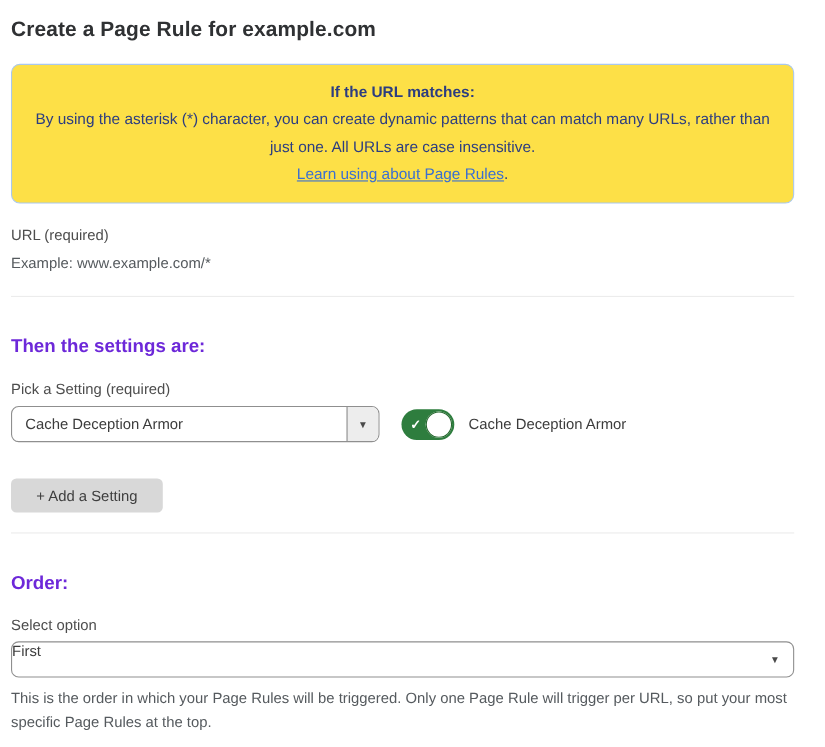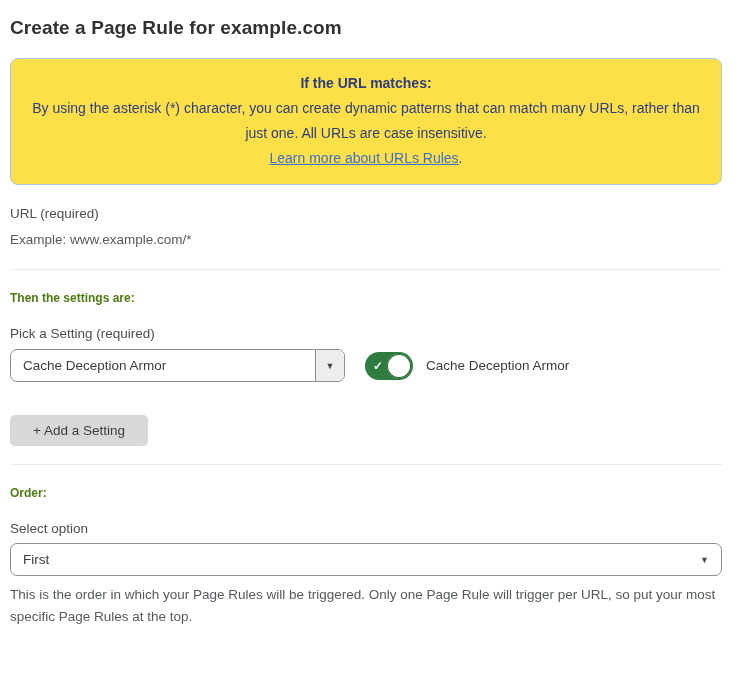--- a/index.html
+++ b/index.html
@@ -67,24 +67,24 @@
     line-height: 22px;
   }
 
   .divider {
     border: none;
     border-top: 1px solid #ececec;
     margin-top: 18px;
   }
 
   .section-heading {
-    margin-top: 21px;
-    font-size: 12px;
+    margin-top: 35px;
+    font-size: 17px;
     font-weight: bold;
-    color: #4d7c0f;
+    color: #6d28d9;
   }
 
   .setting-row {
     margin-top: 8px;
     display: flex;
     align-items: center;
   }
 
   .picker {
     width: 335px;
@@ -167,22 +167,21 @@
 
   .select {
     position: relative;
     width: 712px;
     height: 33px;
     margin-top: 7px;
     border: 1px solid #8f8f8f;
     border-radius: 7px;
     background: #fff;
     display: flex;
-    align-items: center;
-    padding: 0 12px;
+    padding: 0 0;
     font-size: 13.5px;
     color: #3c3c3c;
     cursor: pointer;
   }
   .select .select-caret {
     position: absolute;
     right: 12px;
     top: 50%;
     transform: translateY(-50%);
     font-size: 9px;
@@ -195,21 +194,21 @@
 <body>
 
 <div class="container">
 
   <h1 class="page-title">Create a Page Rule for example.com</h1>
 
   <div class="info-box">
     <div class="info-heading">If the URL matches:</div>
     <div>
       <span>By using the asterisk (*) character, you can create dynamic patterns that can match many URLs, rather than just one. All URLs are case insensitive.</span><br>
-      <a class="info-link">Learn more about URLs Rules</a><span>.</span>
+      <a class="info-link">Learn using about Page Rules</a><span>.</span>
     </div>
   </div>
 
   <div class="field-label">URL (required)</div>
   <div class="helper-text">Example: www.example.com/*</div>
 
   <hr class="divider">
 
   <div class="section-heading">Then the settings are:</div>
 

